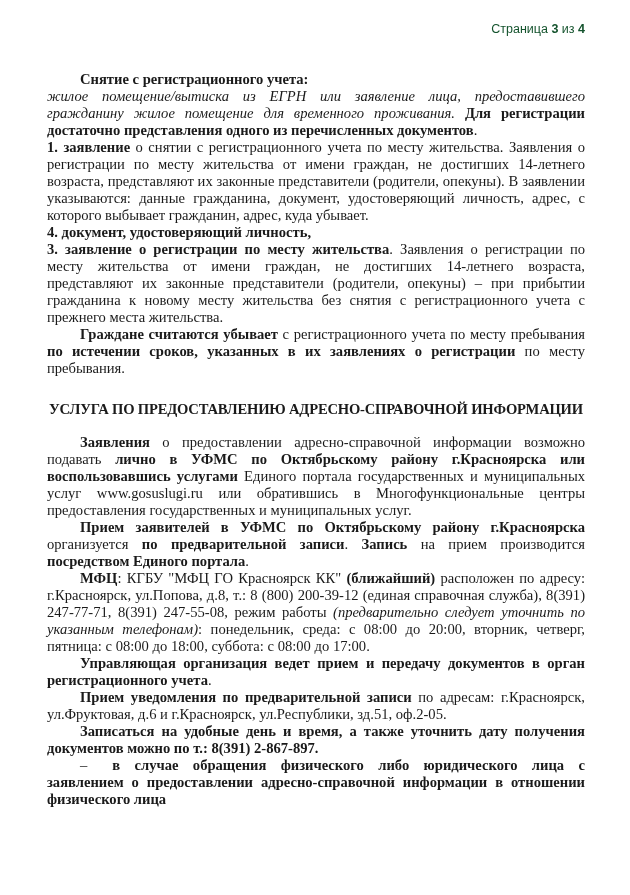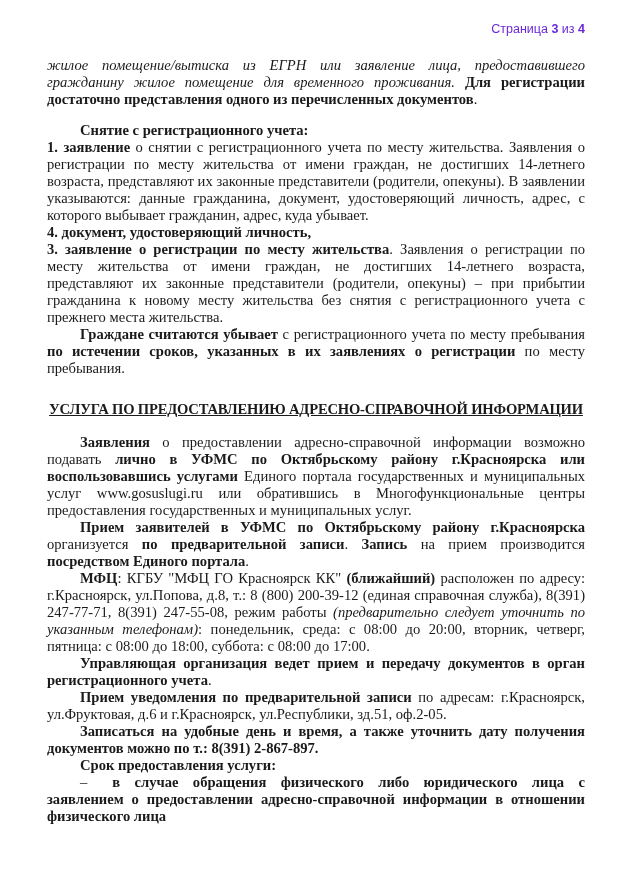--- a/index.html
+++ b/index.html
@@ -11,63 +11,61 @@
     overflow: hidden;
     font-family: "Liberation Serif", serif;
     color: #1a1a1a;
   }
   .page-header {
     position: absolute;
     top: 22px;
     right: 45px;
     font-family: "Liberation Sans", sans-serif;
     font-size: 12.5px;
-    color: #6d28d9;
+    color: #14532d;
   }
   .page-header .b { font-weight: bold; }
   .doc-body {
     position: absolute;
     top: 57px;
     left: 47px;
     width: 538px;
     font-size: 14.6px;
     line-height: 17px;
     text-align: justify;
   }
   .para { margin: 0; padding: 0; }
   .para.indent { text-indent: 33px; }
   .para.center { text-align: center; text-indent: 0; }
   .para.heading {
     font-weight: bold;
     letter-spacing: -0.2px;
     margin-top: 24px;
     margin-bottom: 16px;
-    text-decoration: underline;
   }
   .para.gap-before { margin-top: 14px; }
   .b { font-weight: bold; }
   .i { font-style: italic; }
   .tab { display: inline-block; width: 25px; }
 </style>
 </head>
 <body>
 
 <div class="page">
   <div class="page-header"><span>Страница</span> <span class="b">3</span> <span>из</span> <span class="b">4</span></div>
 
   <div class="doc-body">
+      <p class="para indent gap-before"><span class="b">Снятие с регистрационного учета:</span></p>
       <p class="para"><span class="i">жилое помещение/вытиска из ЕГРН или заявление лица, предоставившего гражданину жилое помещение для временного проживания. </span><span class="b">Для регистрации достаточно представления одного из перечисленных документов</span><span>.</span></p>
-      <p class="para indent gap-before"><span class="b">Снятие с регистрационного учета:</span></p>
       <p class="para"><span class="b">1. заявление</span><span> о снятии с регистрационного учета по месту жительства. Заявления о регистрации по месту жительства от имени граждан, не достигших 14-летнего возраста, представляют их законные представители (родители, опекуны). В заявлении указываются: данные гражданина, документ, удостоверяющий личность, адрес, с которого выбывает гражданин, адрес, куда убывает.</span></p>
       <p class="para"><span class="b">4. документ, удостоверяющий личность,</span></p>
       <p class="para"><span class="b">3. заявление о регистрации по месту жительства</span><span>. Заявления о регистрации по месту жительства от имени граждан, не достигших 14-летнего возраста, представляют их законные представители (родители, опекуны) – при прибытии гражданина к новому месту жительства без снятия с регистрационного учета с прежнего места жительства.</span></p>
       <p class="para indent"><span class="b">Граждане считаются убывает</span><span> с регистрационного учета по месту пребывания </span><span class="b">по истечении сроков, указанных в их заявлениях о регистрации</span><span> по месту пребывания.</span></p>
       <p class="para center heading"><span class="b">УСЛУГА ПО ПРЕДОСТАВЛЕНИЮ АДРЕСНО-СПРАВОЧНОЙ ИНФОРМАЦИИ</span></p>
       <p class="para indent"><span class="b">Заявления</span><span> о предоставлении адресно-справочной информации возможно подавать </span><span class="b">лично в УФМС по Октябрьскому району г.Красноярска или воспользовавшись услугами</span><span> Единого портала государственных и муниципальных услуг www.gosuslugi.ru или обратившись в Многофункциональные центры предоставления государственных и муниципальных услуг.</span></p>
       <p class="para indent"><span class="b">Прием заявителей в УФМС по Октябрьскому району г.Красноярска</span><span> организуется </span><span class="b">по предварительной записи</span><span>. </span><span class="b">Запись</span><span> на прием производится </span><span class="b">посредством Единого портала</span><span>.</span></p>
       <p class="para indent"><span class="b">МФЦ</span><span>: КГБУ "МФЦ ГО Красноярск КК" </span><span class="b">(ближайший)</span><span> расположен по адресу: г.Красноярск, ул.Попова, д.8, т.: 8 (800) 200-39-12 (единая справочная служба), 8(391) 247-77-71, 8(391) 247-55-08, режим работы </span><span class="i">(предварительно следует уточнить по указанным телефонам)</span><span>: понедельник, среда: с 08:00 до 20:00, вторник, четверг, пятница: с 08:00 до 18:00, суббота: с 08:00 до 17:00.</span></p>
       <p class="para indent"><span class="b">Управляющая организация ведет прием и передачу документов в орган регистрационного учета</span><span>.</span></p>
       <p class="para indent"><span class="b">Прием уведомления по предварительной записи</span><span> по адресам: г.Красноярск, ул.Фруктовая, д.6 и г.Красноярск, ул.Республики, зд.51, оф.2-05.</span></p>
       <p class="para indent"><span class="b">Записаться на удобные день и время, а также уточнить дату получения документов можно по т.: 8(391) 2-867-897.</span></p>
-      <p class="para indent"><span class="b">Срок предоставления услуги:</span></p>
       <p class="para indent"><span>–</span><span class="tab"></span><span class="b">в случае обращения физического либо юридического лица с заявлением о предоставлении адресно-справочной информации в отношении физического лица</span></p>
     </div>
 </div>
 
 </body></html>

